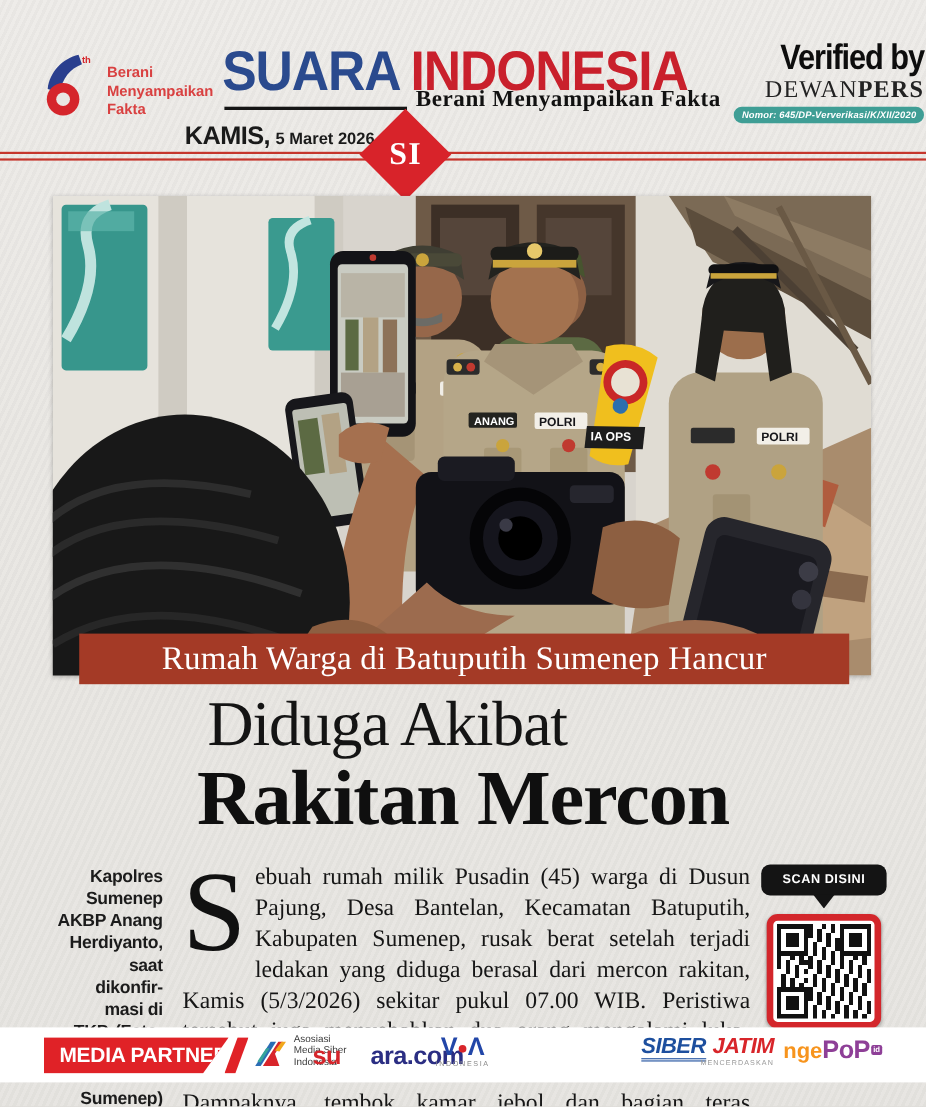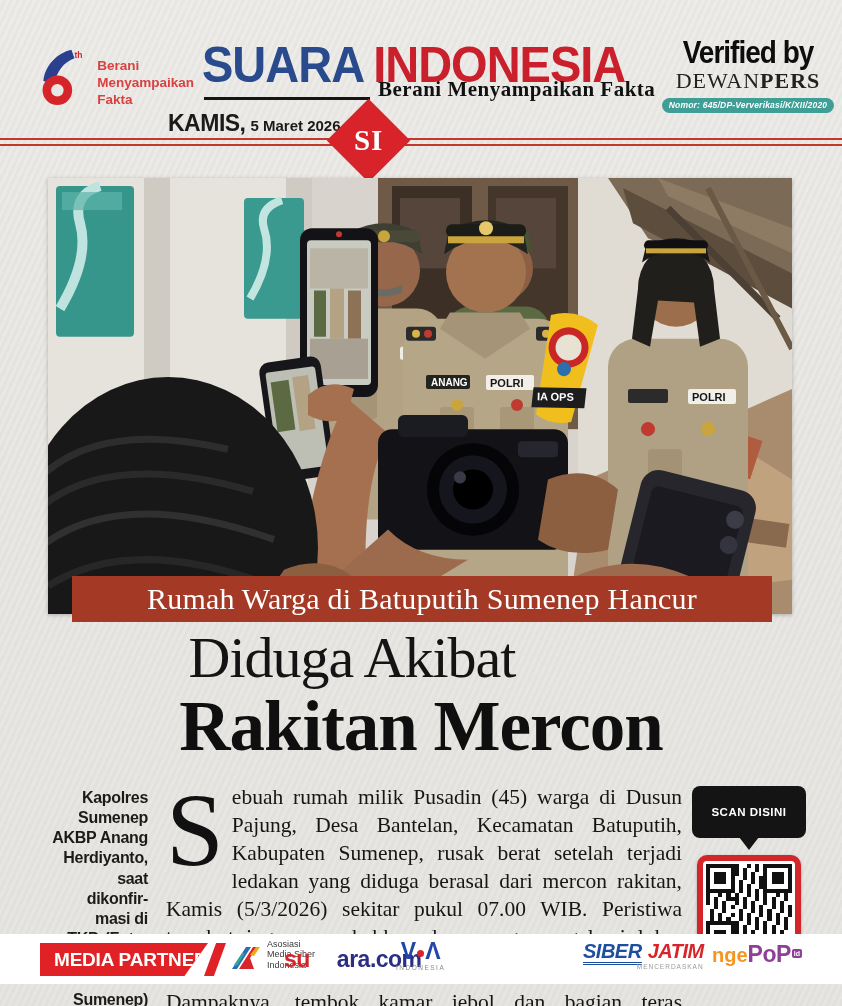--- a/index.html
+++ b/index.html
@@ -16,21 +16,21 @@
   .abs { position:absolute; }
 
   
   .anniv { left:34px; top:36px; width:160px; height:82px; display:flex; }
   .anniv-text { font-size:13.5px; font-weight:700; color:#d94141; line-height:1.25; margin-top:22px; margin-left:4px; white-space:pre-line; }
   .masthead { left:202px; top:34px; width:470px; white-space:nowrap; letter-spacing:-1px; font-weight:800; font-size:47px; transform:scaleY(1.08); transform-origin:top left; }
   .masthead .t1 { color:#2a4a8e; }
   .masthead .t2 { color:#c9202c; margin-left:9px; }
   .mast-rule { left:204px; top:97px; width:166px; height:3px; background:#151515; }
   .mast-tagline { left:378px; top:77px; font-family:"Liberation Serif", serif; font-weight:700; font-size:21px; color:#111; letter-spacing:.5px; }
-  .verified { left:656px; top:34px; width:184px; text-align:center; }
+  .verified { left:656px; top:34px; width:184px; text-align:right; }
   .verified-l1 { font-size:28px; font-weight:900; letter-spacing:-1px; transform:scaleY(1.15); transform-origin:top center; color:#0d0d0d; }
   .verified-l2 { font-family:"Liberation Serif", serif; font-size:22px; color:#222; margin-top:2px; letter-spacing:1px; }
   .verified-l2 b { letter-spacing:1px; }
   .verified-badge { display:inline-block; margin-top:3px; background:#3f9e95; color:#fff; font-size:8.5px; font-weight:700; font-style:italic; padding:2px 7px 3px; border-radius:8px; letter-spacing:.2px; }
   .dateline { left:168px; top:110px; white-space:nowrap; }
   .dateline .day { font-size:23px; font-weight:800; letter-spacing:-.5px; }
   .dateline .dt { font-size:15px; font-weight:700; margin-left:5px; }
   .redline { height:2px; background:#c5362c; }
   .si-diamond { left:341px; top:113px; width:55px; height:55px; background:#d8232a; transform:rotate(45deg); box-shadow:0 0 0 2px #d8232a; display:flex; align-items:center; justify-content:center; }
   .si-diamond span { transform:rotate(-45deg); color:#fff; font-family:"Liberation Serif", serif; font-weight:700; font-size:29px; letter-spacing:1px; }
@@ -46,21 +46,21 @@
   .hl2 { left:0; top:686px; width:842px; text-align:center; font-family:"Liberation Serif", serif; font-size:71px; font-weight:700; color:#0f0f0f; letter-spacing:-1px; }
 
   .photo-caption { left:52px; top:788px; width:96px; text-align:right; font-size:16px; font-weight:700; line-height:1.26; color:#1b1b1b; white-space:pre-line; letter-spacing:-.3px; }
   .body-col { left:166px; top:784px; width:516px; font-family:"Liberation Serif", serif; font-size:21.5px; line-height:1.3; color:#161616; }
   .body-col p { text-align:justify; text-align-last:center; }
   .body-col p + p { margin-top:9px; }
   .dropcap { float:left; font-family:"Liberation Serif", serif; font-size:104px; line-height:80px; padding:6px 8px 0 0; color:#111; }
 
   
   .qr-block { left:686px; top:786px; width:126px; text-align:center; }
-  .qr-bubble { width:114px; margin:0 auto; background:#141414; color:#fff; font-size:11.5px; font-weight:700; letter-spacing:.5px; padding:20px 2px; border-radius:8px;text-align:center; }
+  .qr-bubble { width:114px; margin:0 auto; background:#141414; color:#fff; font-size:11.5px; font-weight:700; letter-spacing:.5px; padding:8px 2px; border-radius:8px;text-align:center; }
   .qr-pointer { width:20px; height:13px; margin:-1px auto 0; background:#141414; clip-path:polygon(0 0,100% 0,50% 100%); }
   .qr-card { width:104px; height:104px; margin:5px auto 0; background:#fff; border:6px solid #d3262b; border-radius:10px; padding:3px; box-shadow:0 1px 3px rgba(0,0,0,.3); }
   .qr-card svg { display:block; width:100%; height:100%; }
 
   
   .foot-strip { left:0; top:934px; width:842px; height:50px; background:#fff; }
   .mp-flag { left:40px; top:943px; width:168px; height:33px; background:#e02227; clip-path:polygon(0 0,100% 0,86% 100%,0 100%); color:#fff; font-size:19px; font-weight:800; letter-spacing:-.2px; line-height:33px; padding-left:14px; }
   .mp-sliver { left:204px; top:943px; width:22px; height:33px; background:#e02227; clip-path:polygon(55% 0,100% 0,45% 100%,0 100%); }
   .amsi { left:230px; top:939px; display:flex; align-items:flex-start; }
   .amsi-text { font-size:9px; color:#3a3a3a; line-height:1.15; margin-left:3px; white-space:pre-line; }

